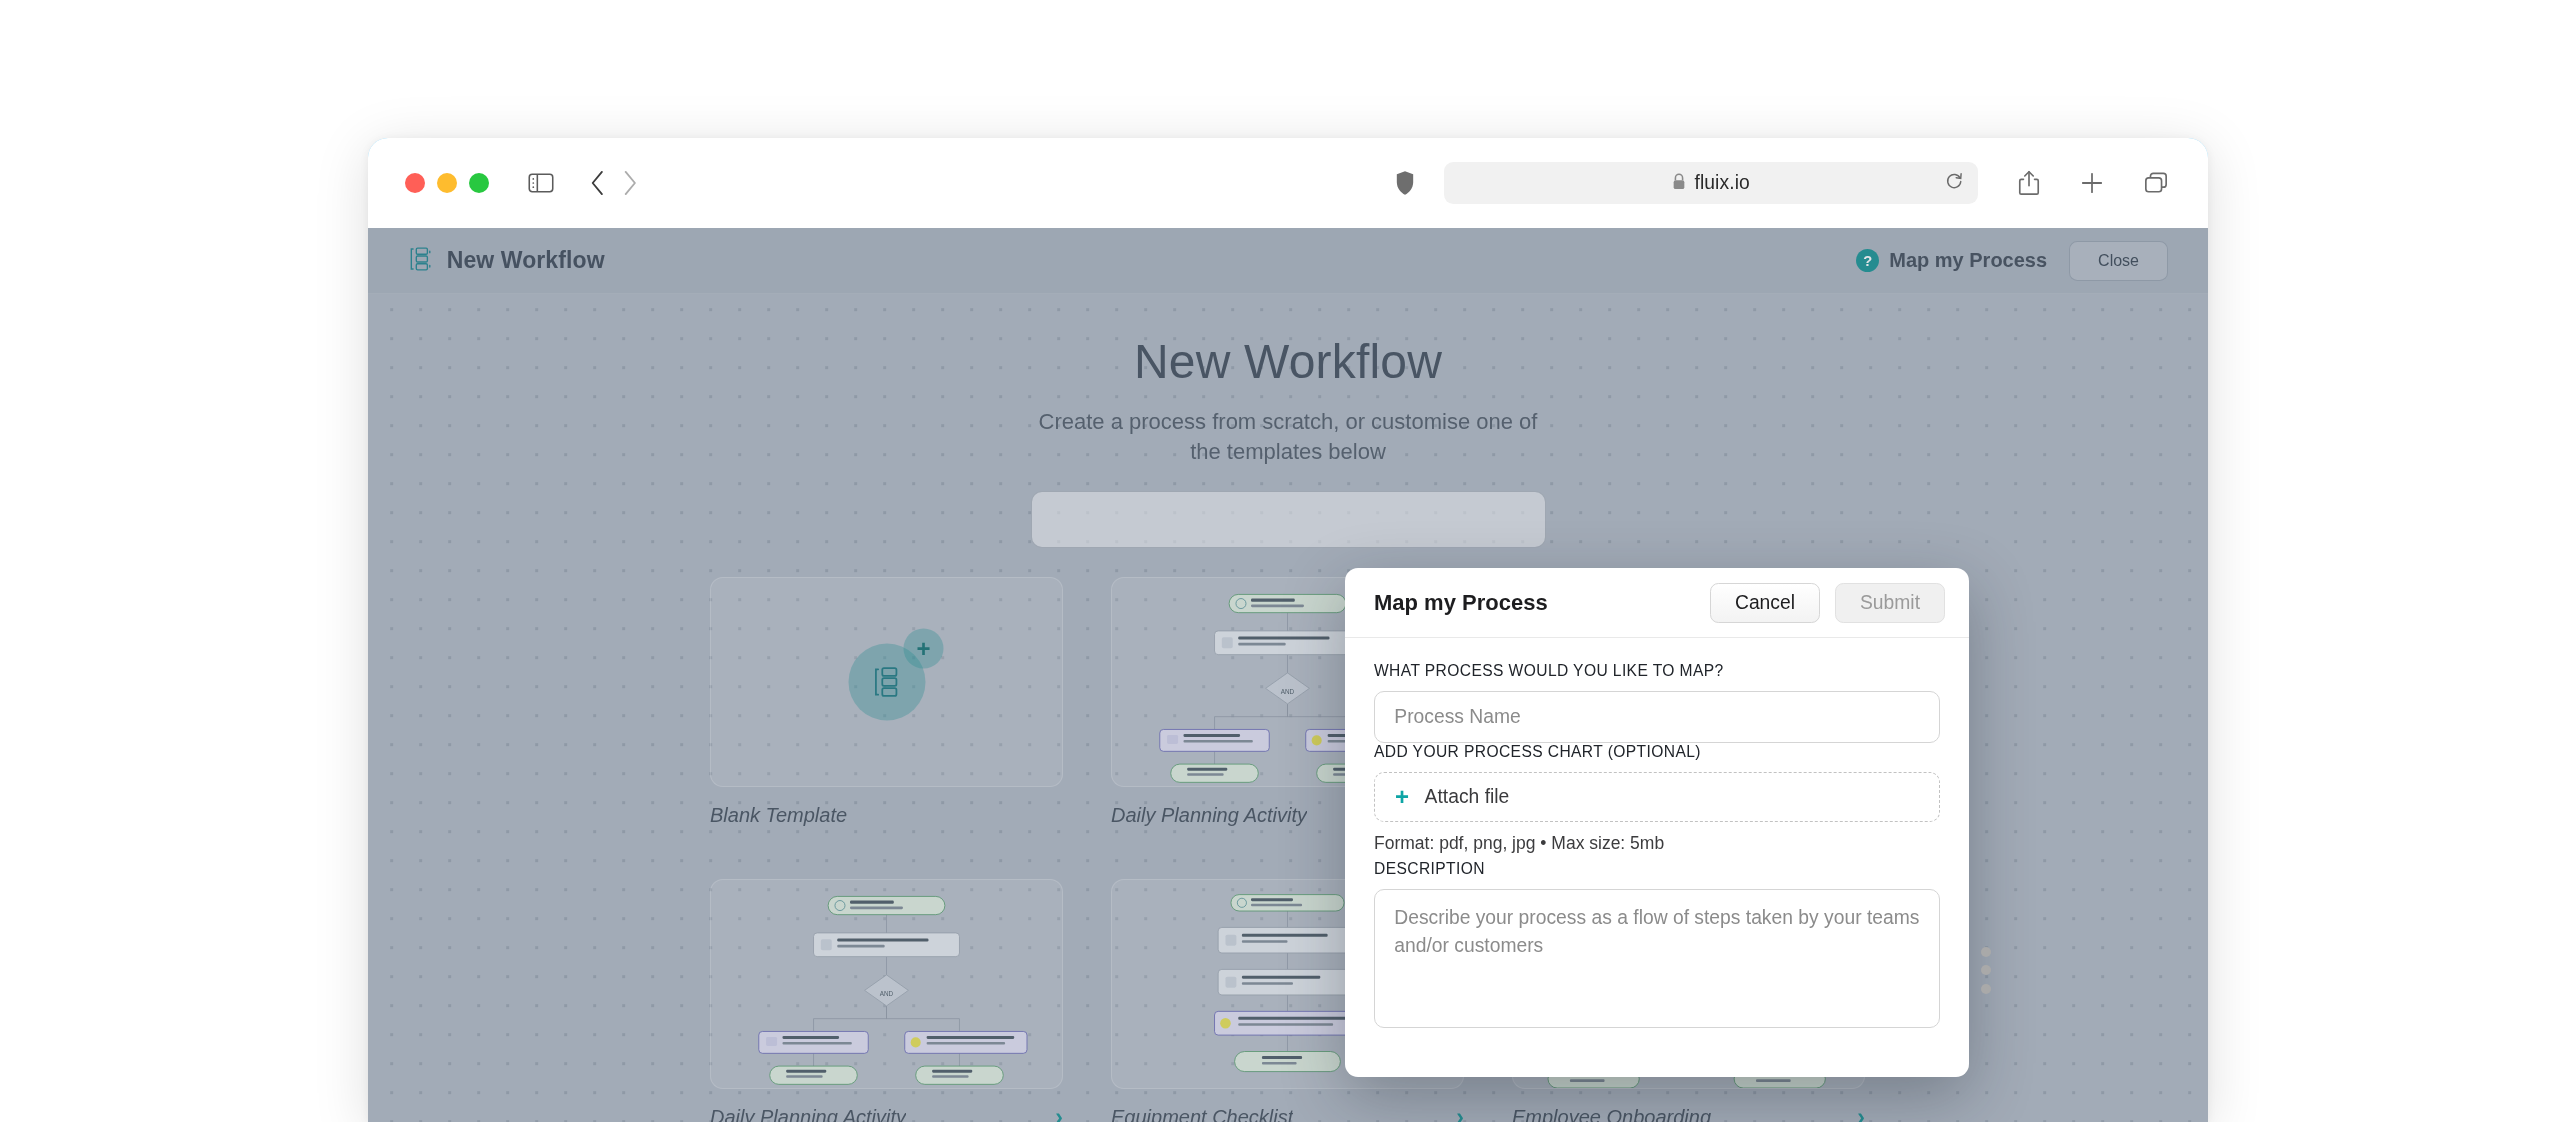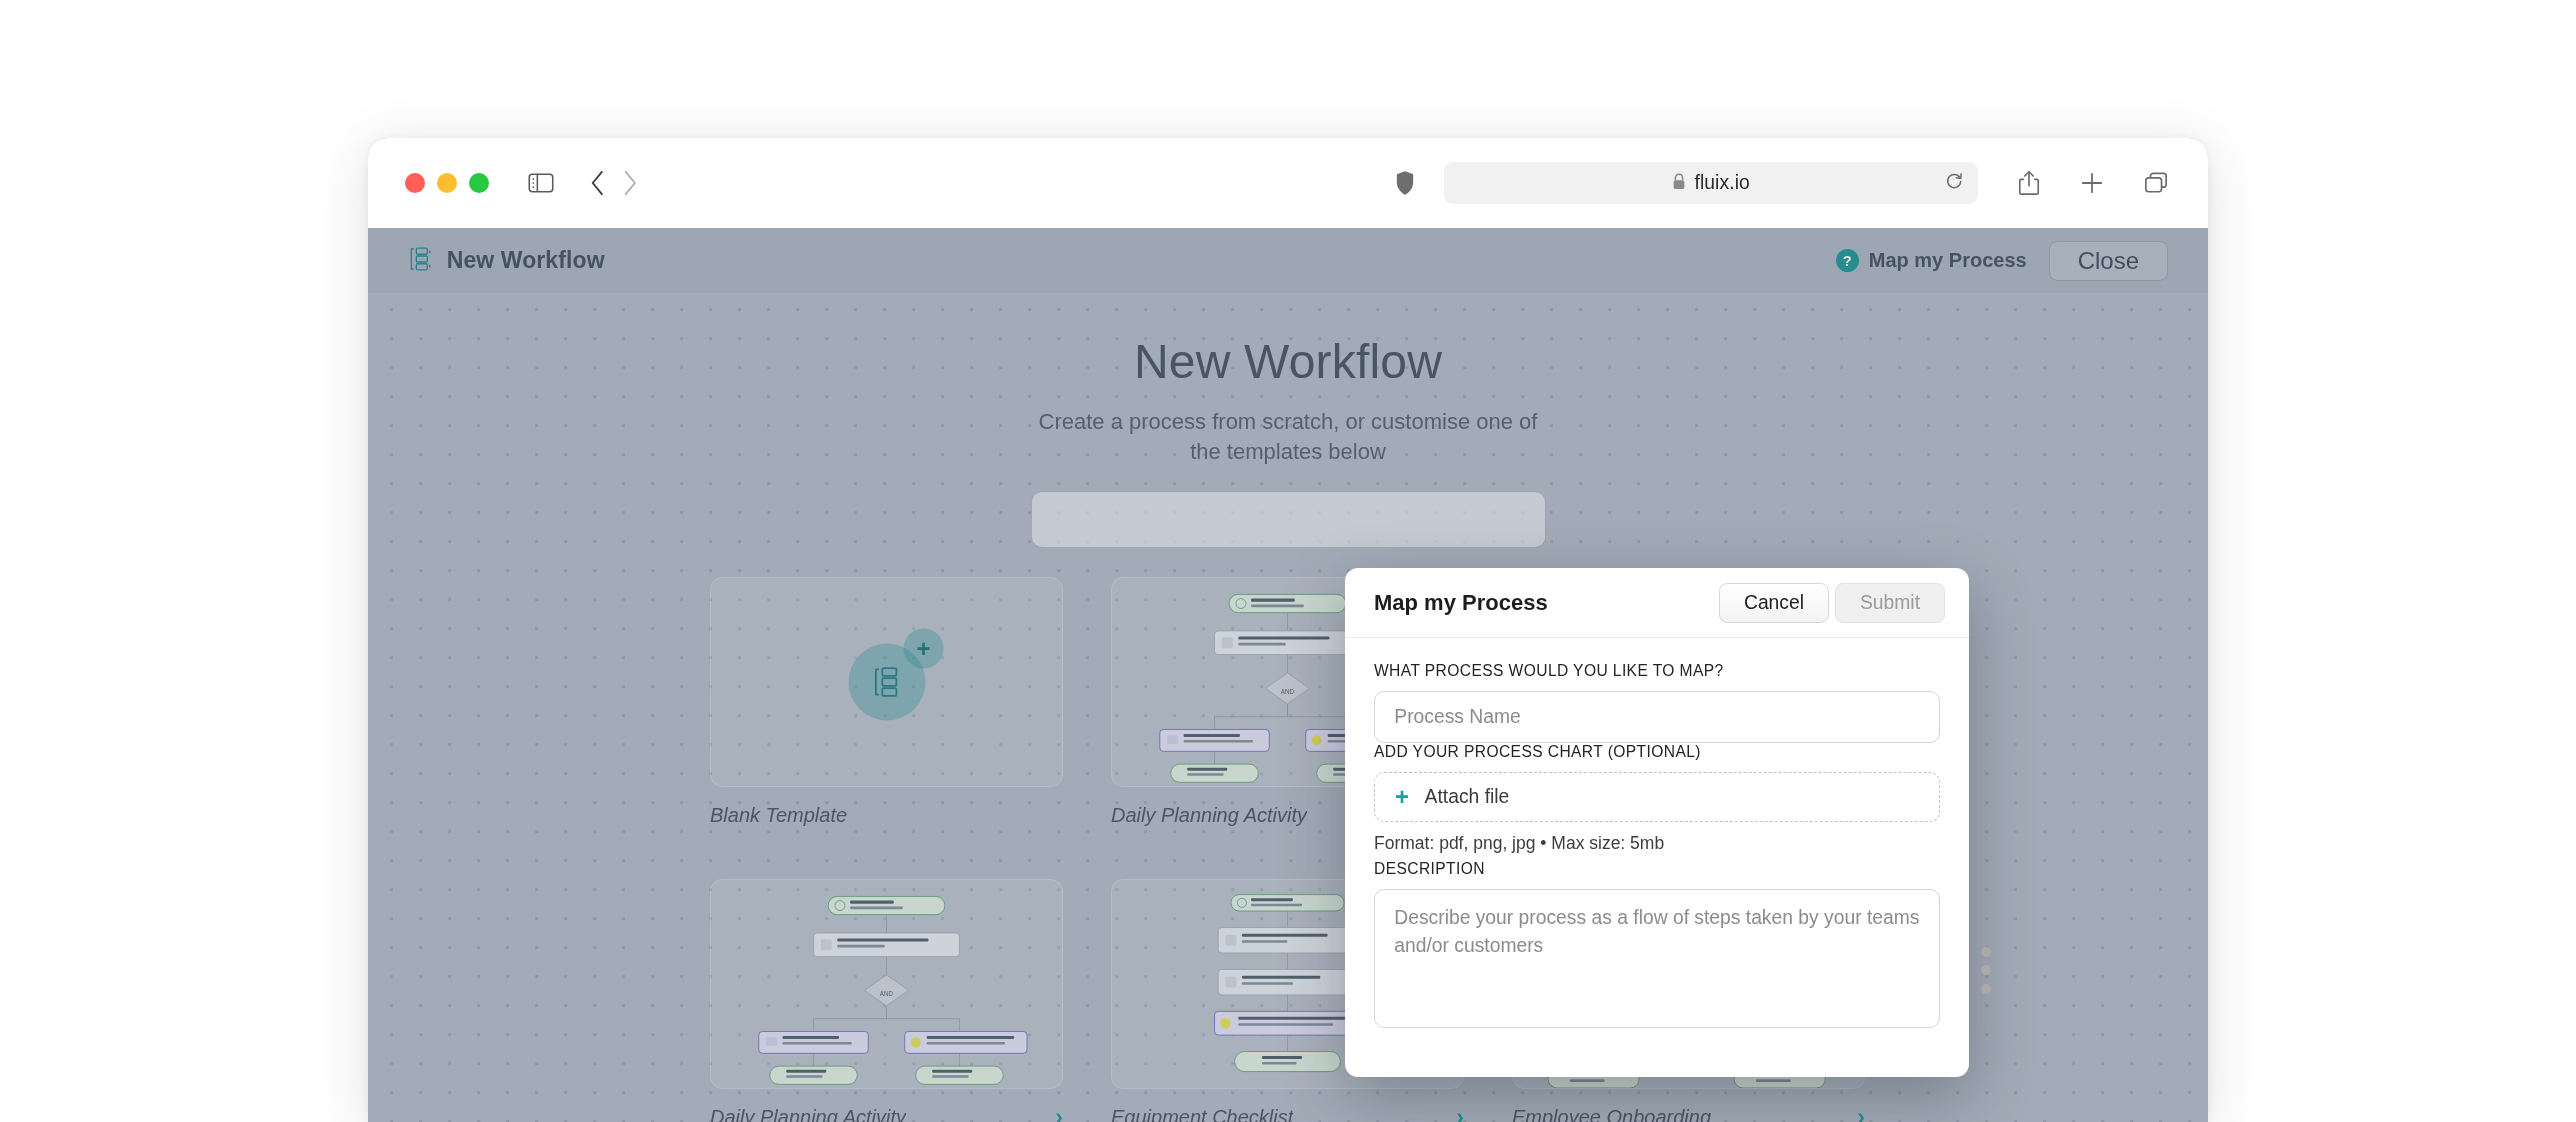--- a/index.html
+++ b/index.html
@@ -86,21 +86,21 @@
     background: #0e8f8f; color: #fff;
     font-size: 14.7px; font-weight: bold;
     display: flex; align-items: center; justify-content: center;
   }
   #map-my-process-label { font-size: 20px; font-weight: bold; color: #3a4653; }
   #close-button {
     height: 40px; padding: 0 28px;
     background: rgba(255,255,255,0.16);
     border: 0.9px solid rgba(90,104,120,0.35);
     border-radius: 8.3px;
-    font-size: 24px; color: #33404d;
+    font-size: 16px; color: #33404d;
     display: flex; align-items: center; cursor: pointer;
   }
 
   
   #page-content { position: relative; z-index: 2; padding-top: 40px; }
   #page-title {
     text-align: center; font-size: 48px; font-weight: normal;
     color: #3c4856; letter-spacing: 0.2px;
   }
   #page-subtitle {
@@ -175,21 +175,21 @@
     z-index: 12;
     overflow: visible;
   }
   #modal-header {
     height: 70px;
     display: flex; align-items: center;
     padding: 0 24px 0 29px;
     border-bottom: 0.9px solid #e9e9e9;
   }
   #modal-title { font-size: 22px; font-weight: bold; color: #1d1d1f; }
-  #modal-header-actions { margin-left: auto; display: flex; gap: 6px; }
+  #modal-header-actions { margin-left: auto; display: flex; gap: 15px; }
   .modal-btn {
     height: 40px; padding: 0 24px;
     border-radius: 8.3px;
     font-size: 19.3px;
     display: flex; align-items: center; justify-content: center;
     cursor: pointer;
     border: 0.9px solid #d6d6d6;
     background: linear-gradient(#ffffff,#f3f3f3);
     color: #1d1d1f;
   }

